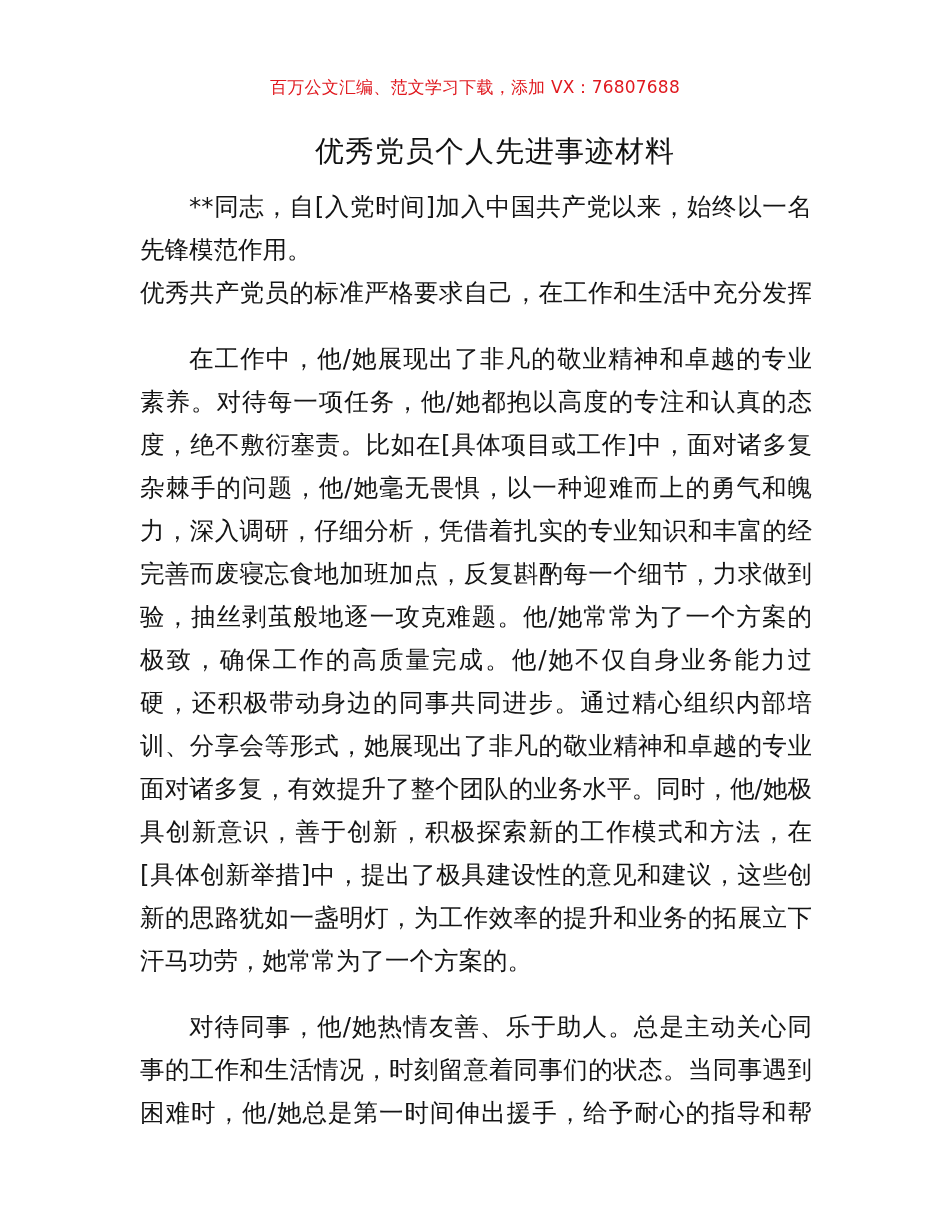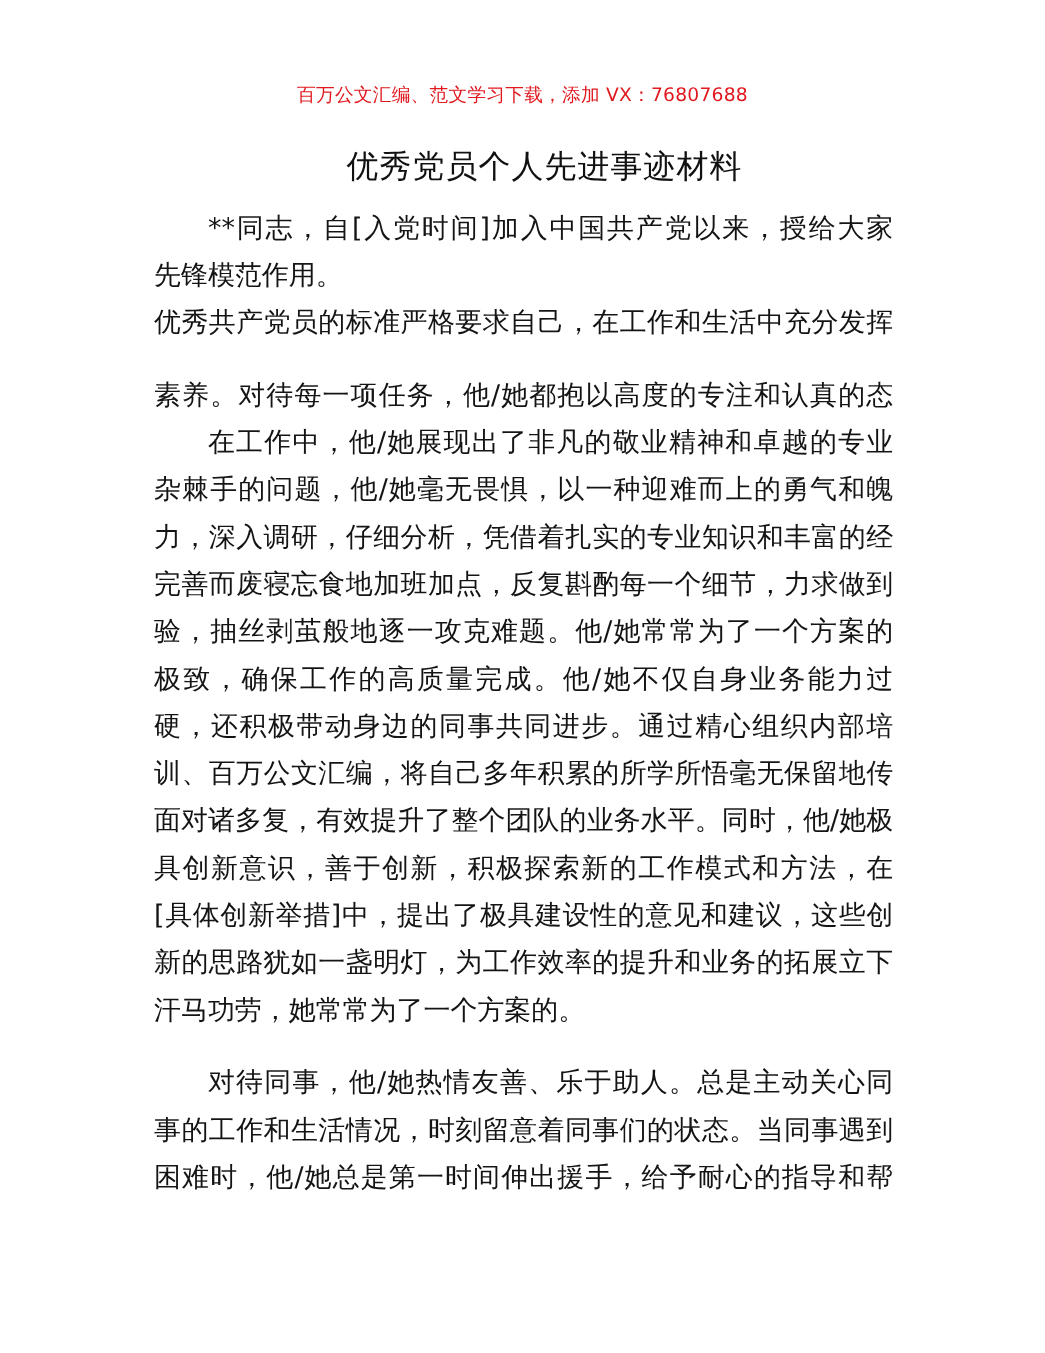--- a/index.html
+++ b/index.html
@@ -80,37 +80,38 @@
 
 <div class="page">
 
   <div class="header-banner">百万公文汇编、范文学习下载，添加 VX：76807688</div>
 
   <div class="doc-title">优秀党员个人先进事迹材料</div>
 
   <div class="body">
 
     <div class="para">
-      <span class="line indent">**同志，自[入党时间]加入中国共产党以来，授给大家</span>
+      <span class="line indent">**同志，自[入党时间]加入中国共产党以来，始终以一名</span>
       <span class="line last">先锋模范作用。</span>
       <span class="line">优秀共产党员的标准严格要求自己，在工作和生活中充分发挥</span>
     </div>
 
     <div class="para-gap"></div>
 
     <div class="para">
+      <span class="line indent">在工作中，他/她展现出了非凡的敬业精神和卓越的专业</span>
       <span class="line">素养。对待每一项任务，他/她都抱以高度的专注和认真的态</span>
-      <span class="line indent">在工作中，他/她展现出了非凡的敬业精神和卓越的专业</span>
+      <span class="line">度，绝不敷衍塞责。比如在[具体项目或工作]中，面对诸多复</span>
       <span class="line">杂棘手的问题，他/她毫无畏惧，以一种迎难而上的勇气和魄</span>
       <span class="line">力，深入调研，仔细分析，凭借着扎实的专业知识和丰富的经</span>
       <span class="line">完善而废寝忘食地加班加点，反复斟酌每一个细节，力求做到</span>
       <span class="line">验，抽丝剥茧般地逐一攻克难题。他/她常常为了一个方案的</span>
       <span class="line">极致，确保工作的高质量完成。他/她不仅自身业务能力过</span>
       <span class="line">硬，还积极带动身边的同事共同进步。通过精心组织内部培</span>
-      <span class="line">训、百万公文汇编，将自己多年积累的所学所悟毫无保留地传</span>
+      <span class="line">训、分享会等形式，她展现出了非凡的敬业精神和卓越的专业</span>
       <span class="line">面对诸多复，有效提升了整个团队的业务水平。同时，他/她极</span>
       <span class="line">具创新意识，善于创新，积极探索新的工作模式和方法，在</span>
       <span class="line">[具体创新举措]中，提出了极具建设性的意见和建议，这些创</span>
       <span class="line">新的思路犹如一盏明灯，为工作效率的提升和业务的拓展立下</span>
       <span class="line last">汗马功劳，她常常为了一个方案的。</span>
     </div>
 
     <div class="para-gap"></div>
 
     <div class="para">

